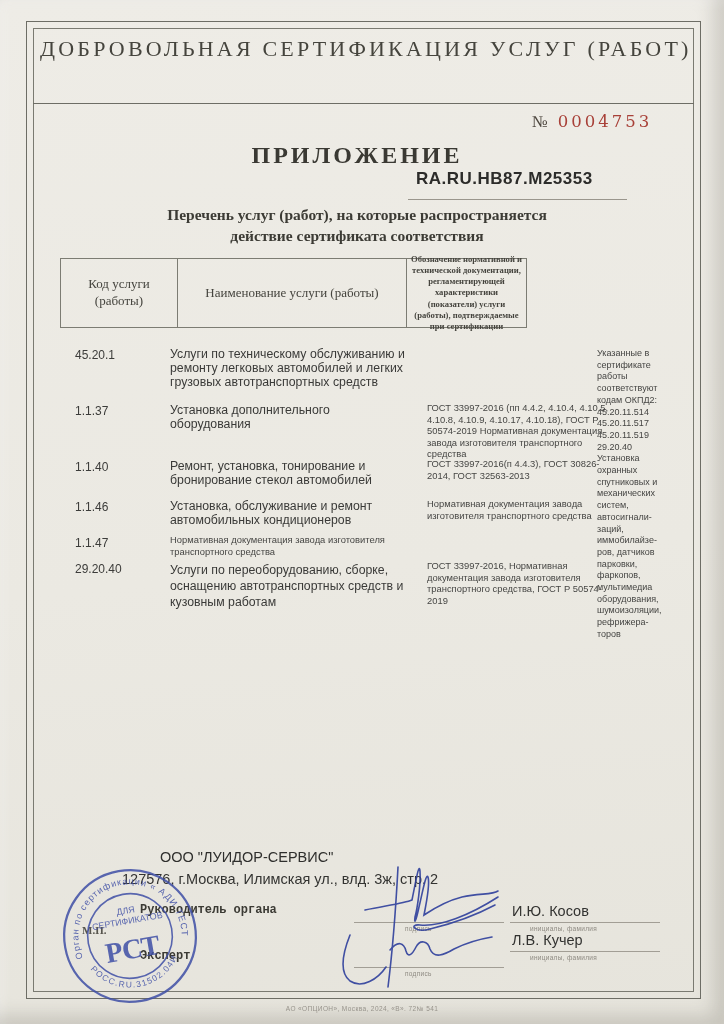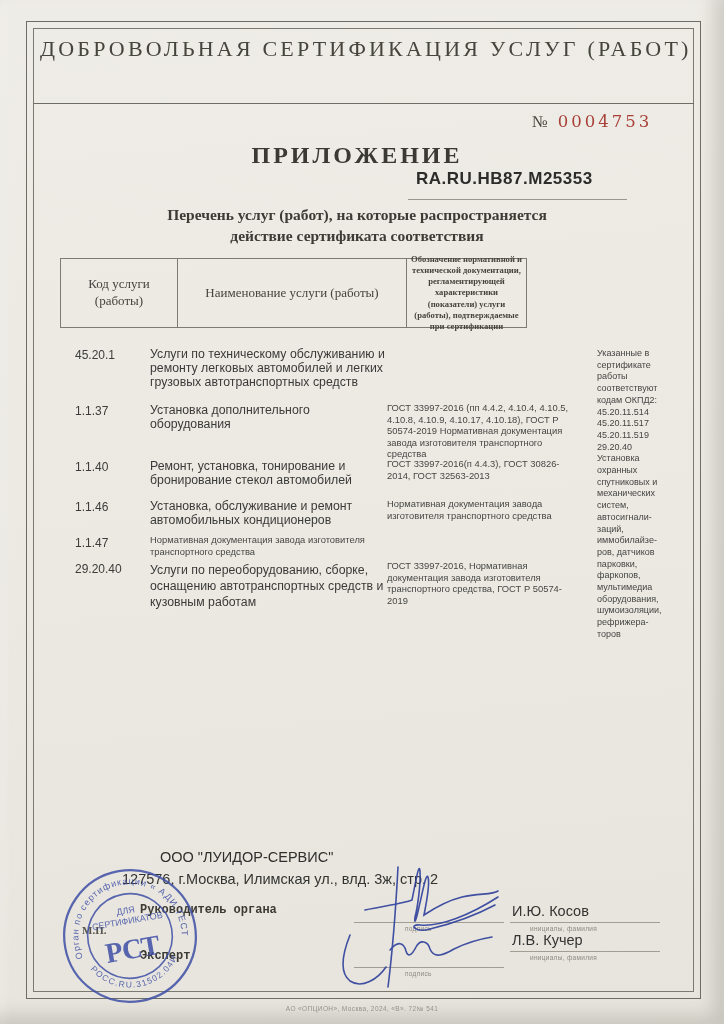--- a/index.html
+++ b/index.html
@@ -35,21 +35,21 @@
   .thead{position:absolute;left:60px;top:258px;display:flex;}
   .th{box-sizing:border-box;border:1px solid #7c7c73;height:70px;display:flex;align-items:center;
     justify-content:center;text-align:center;font-family:"Liberation Serif",serif;color:#45443e;padding:2px 6px;}
   .th + .th{margin-left:-1px;}
   .th1{width:118px;font-size:13px;line-height:1.3;}
   .th2{width:230px;font-size:13px;line-height:1.3;}
   .th3{width:121px;font-size:8.6px;line-height:1.3;font-weight:700;padding:2px 3px;}
   .th4{width:144px;font-size:13px;line-height:1.3;}
   
   .tbody{position:absolute;left:60px;top:348px;width:545px;}
-  .trow{position:absolute;left:0;display:grid;grid-template-columns:90px 237px 192px;column-gap:0;}
+  .trow{position:absolute;left:0;display:grid;grid-template-columns:90px 237px 192px;column-gap:20px;}
   .trow .code{font-size:12px;padding-left:15px;color:#3c3c3a;}
   .trow .name{font-size:12.3px;line-height:13.8px;color:#39393б;color:#3a3a38;}
   .trow .docs{font-size:9.4px;line-height:11.6px;color:#464644;margin-top:-2px;}
   .r1{top:0;} .r2{top:56px;} .r3{top:112px;} .r4{top:152px;} .r5{top:188px;} .r6{top:214px;}
   .r6 .name{line-height:16px;}
   .addinfo{position:absolute;left:597px;top:348px;width:78px;font-size:9px;line-height:11.7px;
     color:#454543;white-space:pre-line;}
   
   .org-name{position:absolute;left:160px;top:849px;font-size:14.5px;color:#2f2f2d;}
   .org-address{position:absolute;left:122px;top:871px;font-size:14.5px;color:#333331;}

